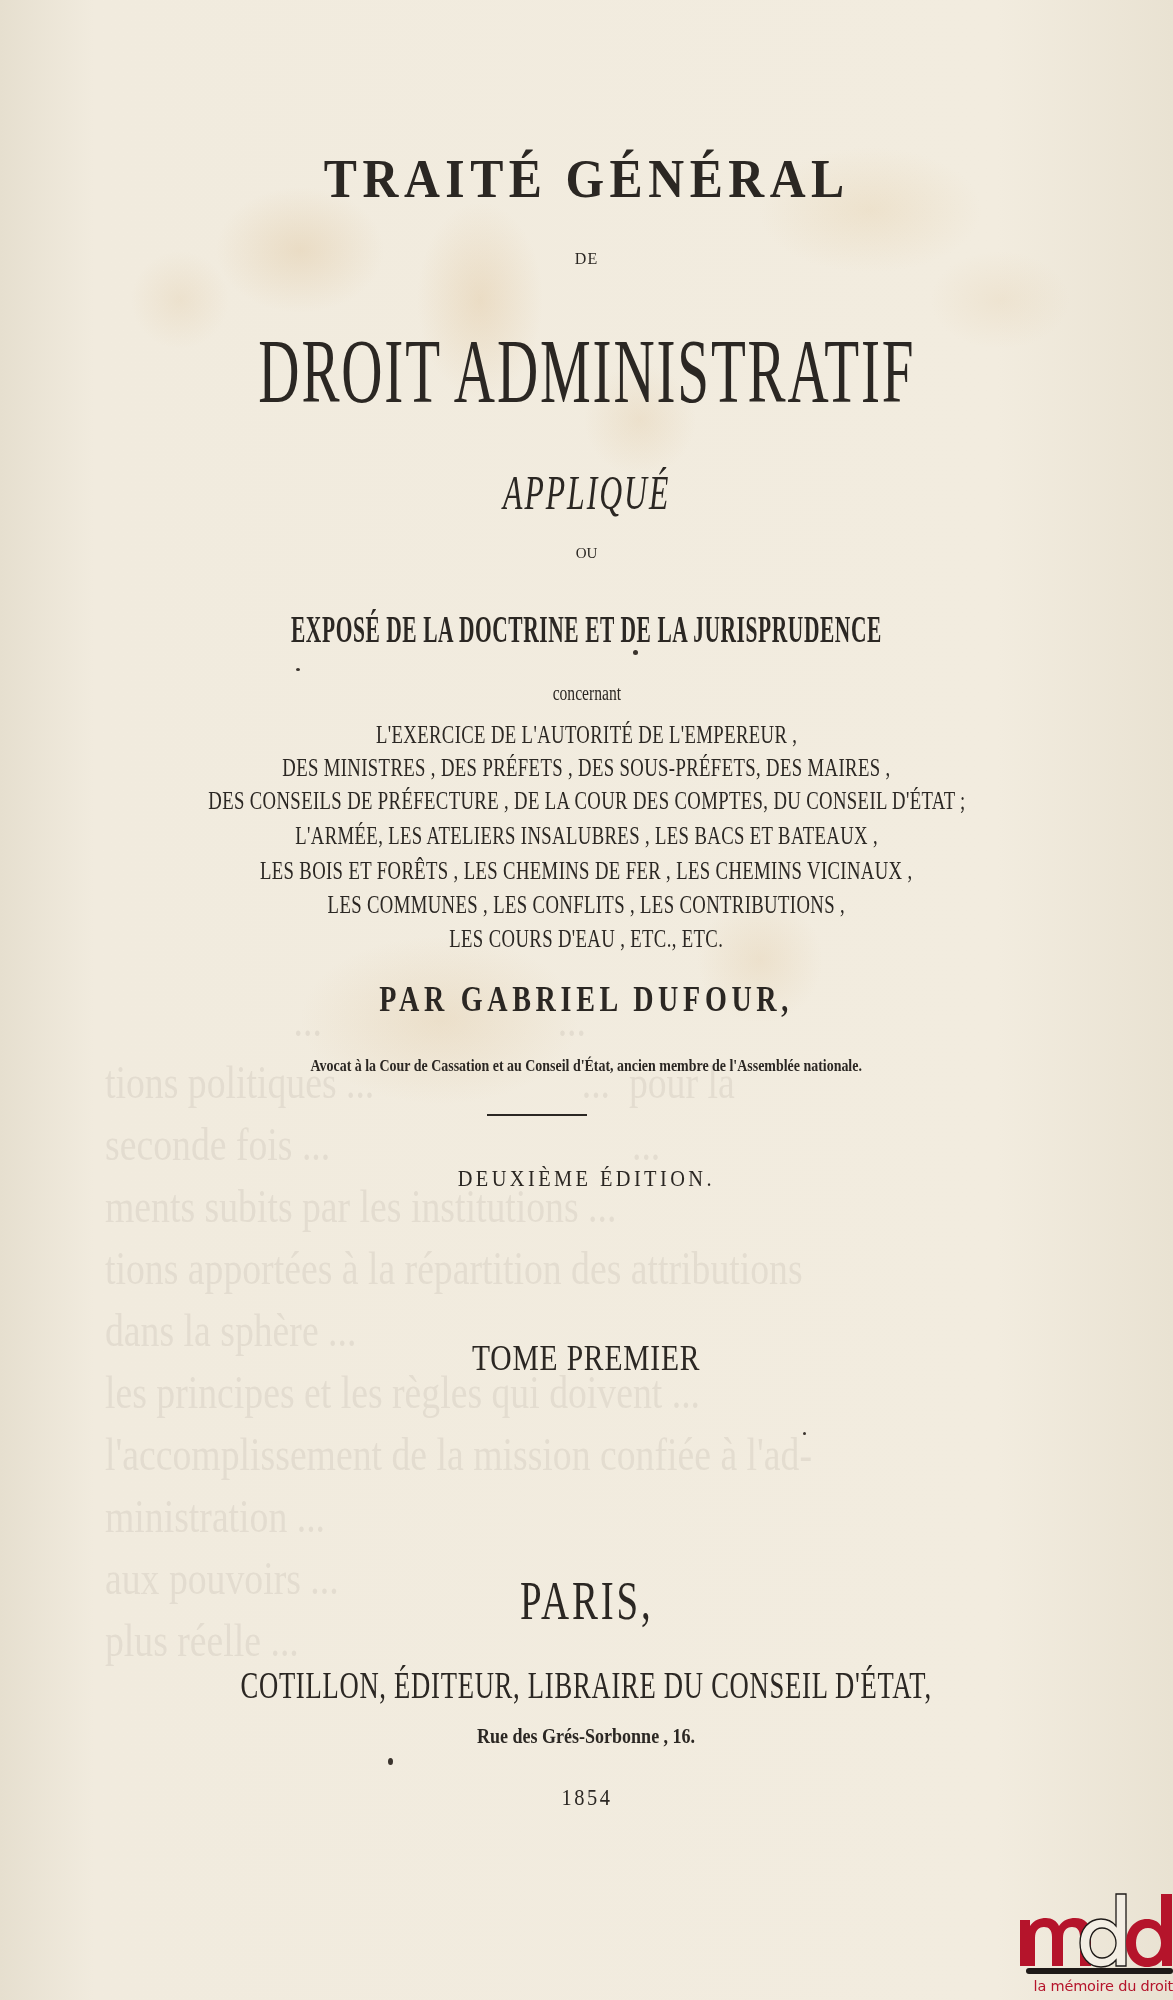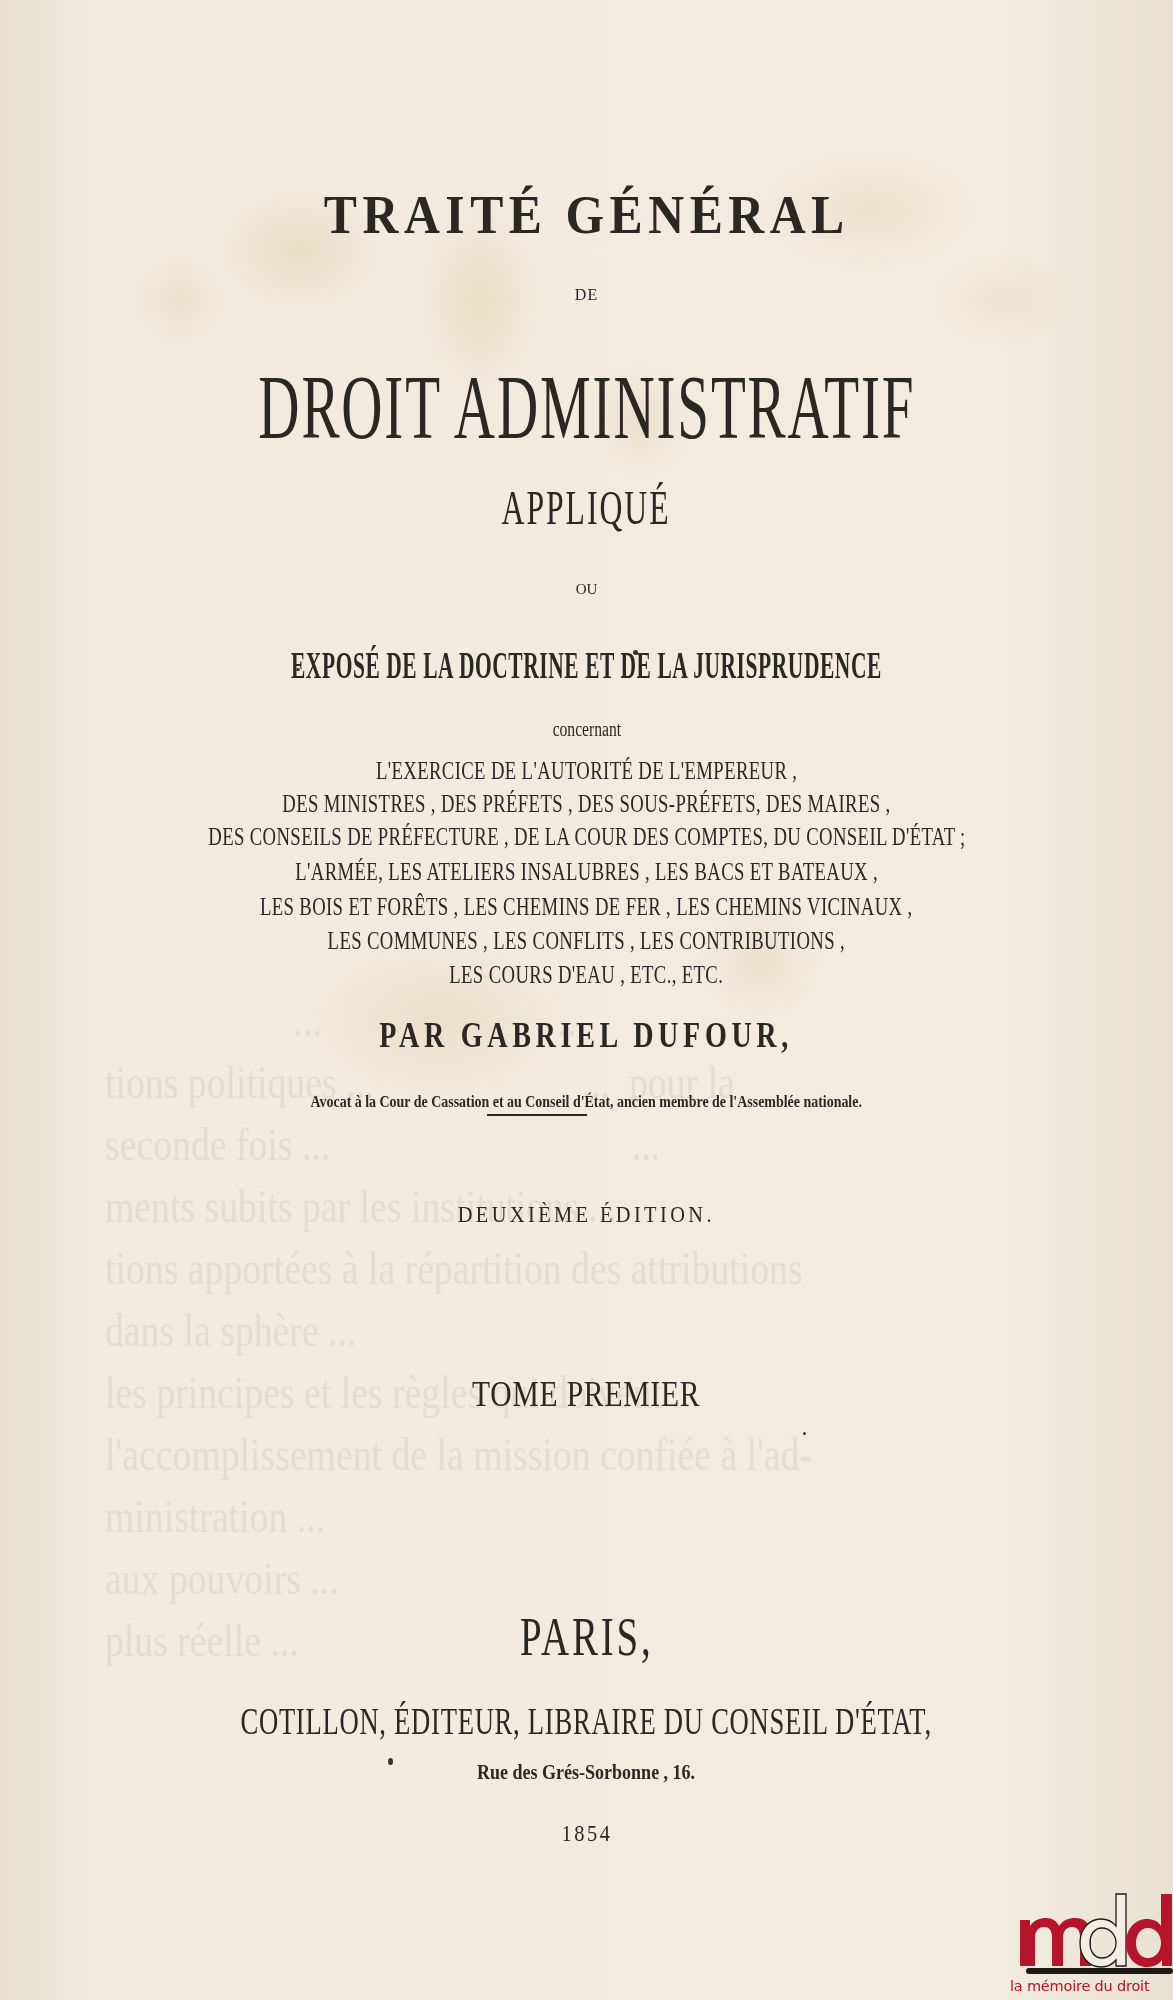--- a/index.html
+++ b/index.html
@@ -27,29 +27,28 @@
       position: absolute; left: 105px; top: 990px; width: 900px;
       color: rgba(90,80,70,0.09);
       font-family: "Liberation Serif", serif;
       font-size: 46px; line-height: 62px;
       white-space: pre; pointer-events: none;
       transform: scaleX(0.82); transform-origin: left top;
     }
     .line {
       position: absolute; left: 0; width: 1173px; text-align: center;
       white-space: nowrap;
-      margin-top: 36px;
     }
     .cond { display: inline-block; transform-origin: center; }
     #t1 { top: 148px; font-size: 54px; letter-spacing: 6px; font-weight: bold; }
     #t1 .cond { transform: scaleX(0.92); }
     #t2 { top: 250px; font-size: 16px; letter-spacing: 1px; }
     #t3 { top: 318px; font-size: 92px; letter-spacing: 3px; }
     #t3 .cond { transform: scaleX(0.62); }
-    #t4 { top: 444px; font-size: 48px; letter-spacing: 3px; }
+    #t4 { top: 465px; font-size: 48px; letter-spacing: 3px; font-style: italic; }
     #t4 .cond { transform: scaleX(0.66); }
     #t5 { top: 545px; font-size: 15px; text-decoration: underline; }
     #t6 { top: 608px; font-size: 37px; font-weight: bold; letter-spacing: 1px; }
     #t6 .cond { transform: scaleX(0.58); }
     #t7 { top: 682px; font-size: 20px; }
     #t7 .cond { transform: scaleX(0.78); }
     .list { font-size: 26px; letter-spacing: 0.5px; }
     .list .cond { transform: scaleX(0.72); }
     #l1 { top: 720px; } #l2 { top: 753px; } #l3 { top: 786px; }
     #l4 { top: 821px; } #l5 { top: 856px; } #l6 { top: 890px; }
@@ -65,21 +64,21 @@
     #t11 .cond { transform: scaleX(0.82); }
     #t12 { top: 1570px; font-size: 54px; letter-spacing: 4px; }
     #t12 .cond { transform: scaleX(0.72); }
     #t13 { top: 1664px; font-size: 37px; letter-spacing: 1px; }
     #t13 .cond { transform: scaleX(0.72); }
     #t14 { top: 1725px; font-size: 20px; font-weight: bold; }
     #t14 .cond { transform: scaleX(0.9); }
     #t15 { top: 1784px; font-size: 24px; letter-spacing: 3px; }
     #t15 .cond { transform: scaleX(0.85); }
     .logo {
-      position: absolute; left: 1008px; top: 1890px; width: 165px; height: 110px;
+      position: absolute; left: 1008px; top: 1890px; width: 165px; height: 110px; text-align: right;
     }
     .logo-mark { position: absolute; left: 8px; top: 0; }
     .logo-bar { position: absolute; left: 18px; top: 78px; width: 147px; height: 6px; background: #1e1a18; border-radius: 3px; }
     .logo-tag {
       position: absolute; left: 2px; top: 88px; width: 163px;
       font-family: "DejaVu Sans", sans-serif; font-size: 14.5px; color: #b5142b;
       white-space: nowrap; letter-spacing: -0.2px;
     }
     .speck { position: absolute; background: #3a332d; border-radius: 50%; }
   </style>

